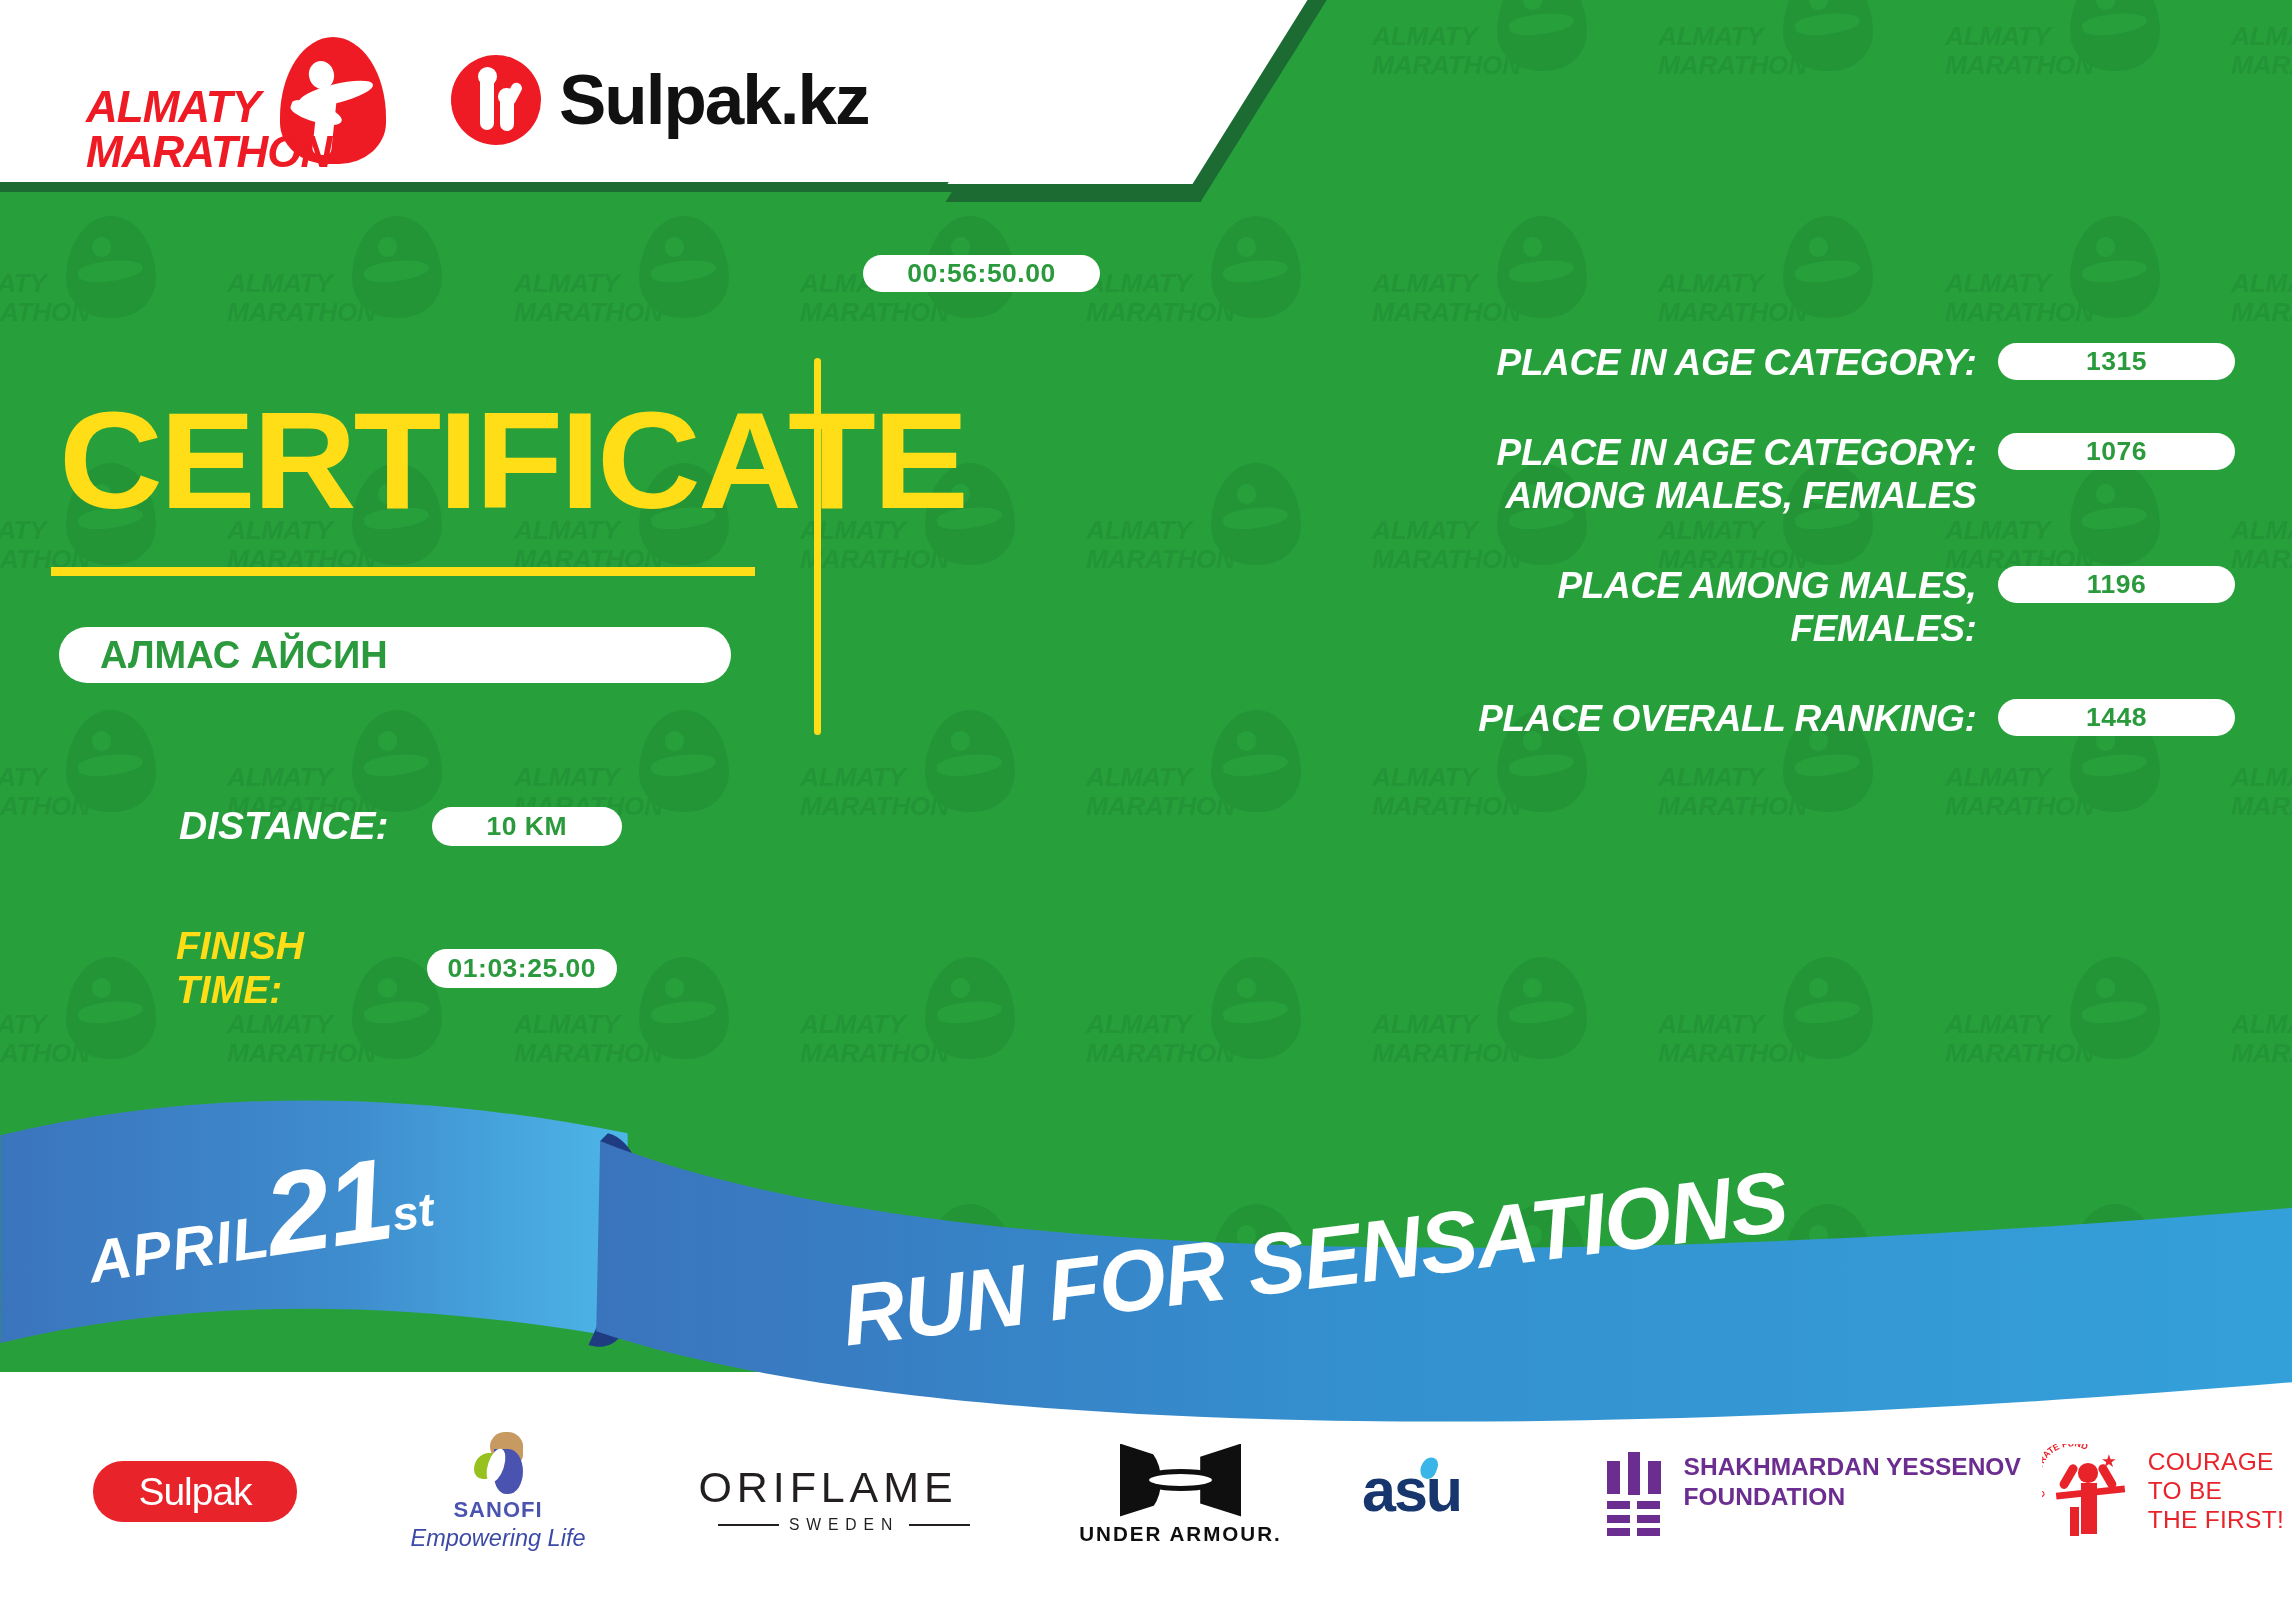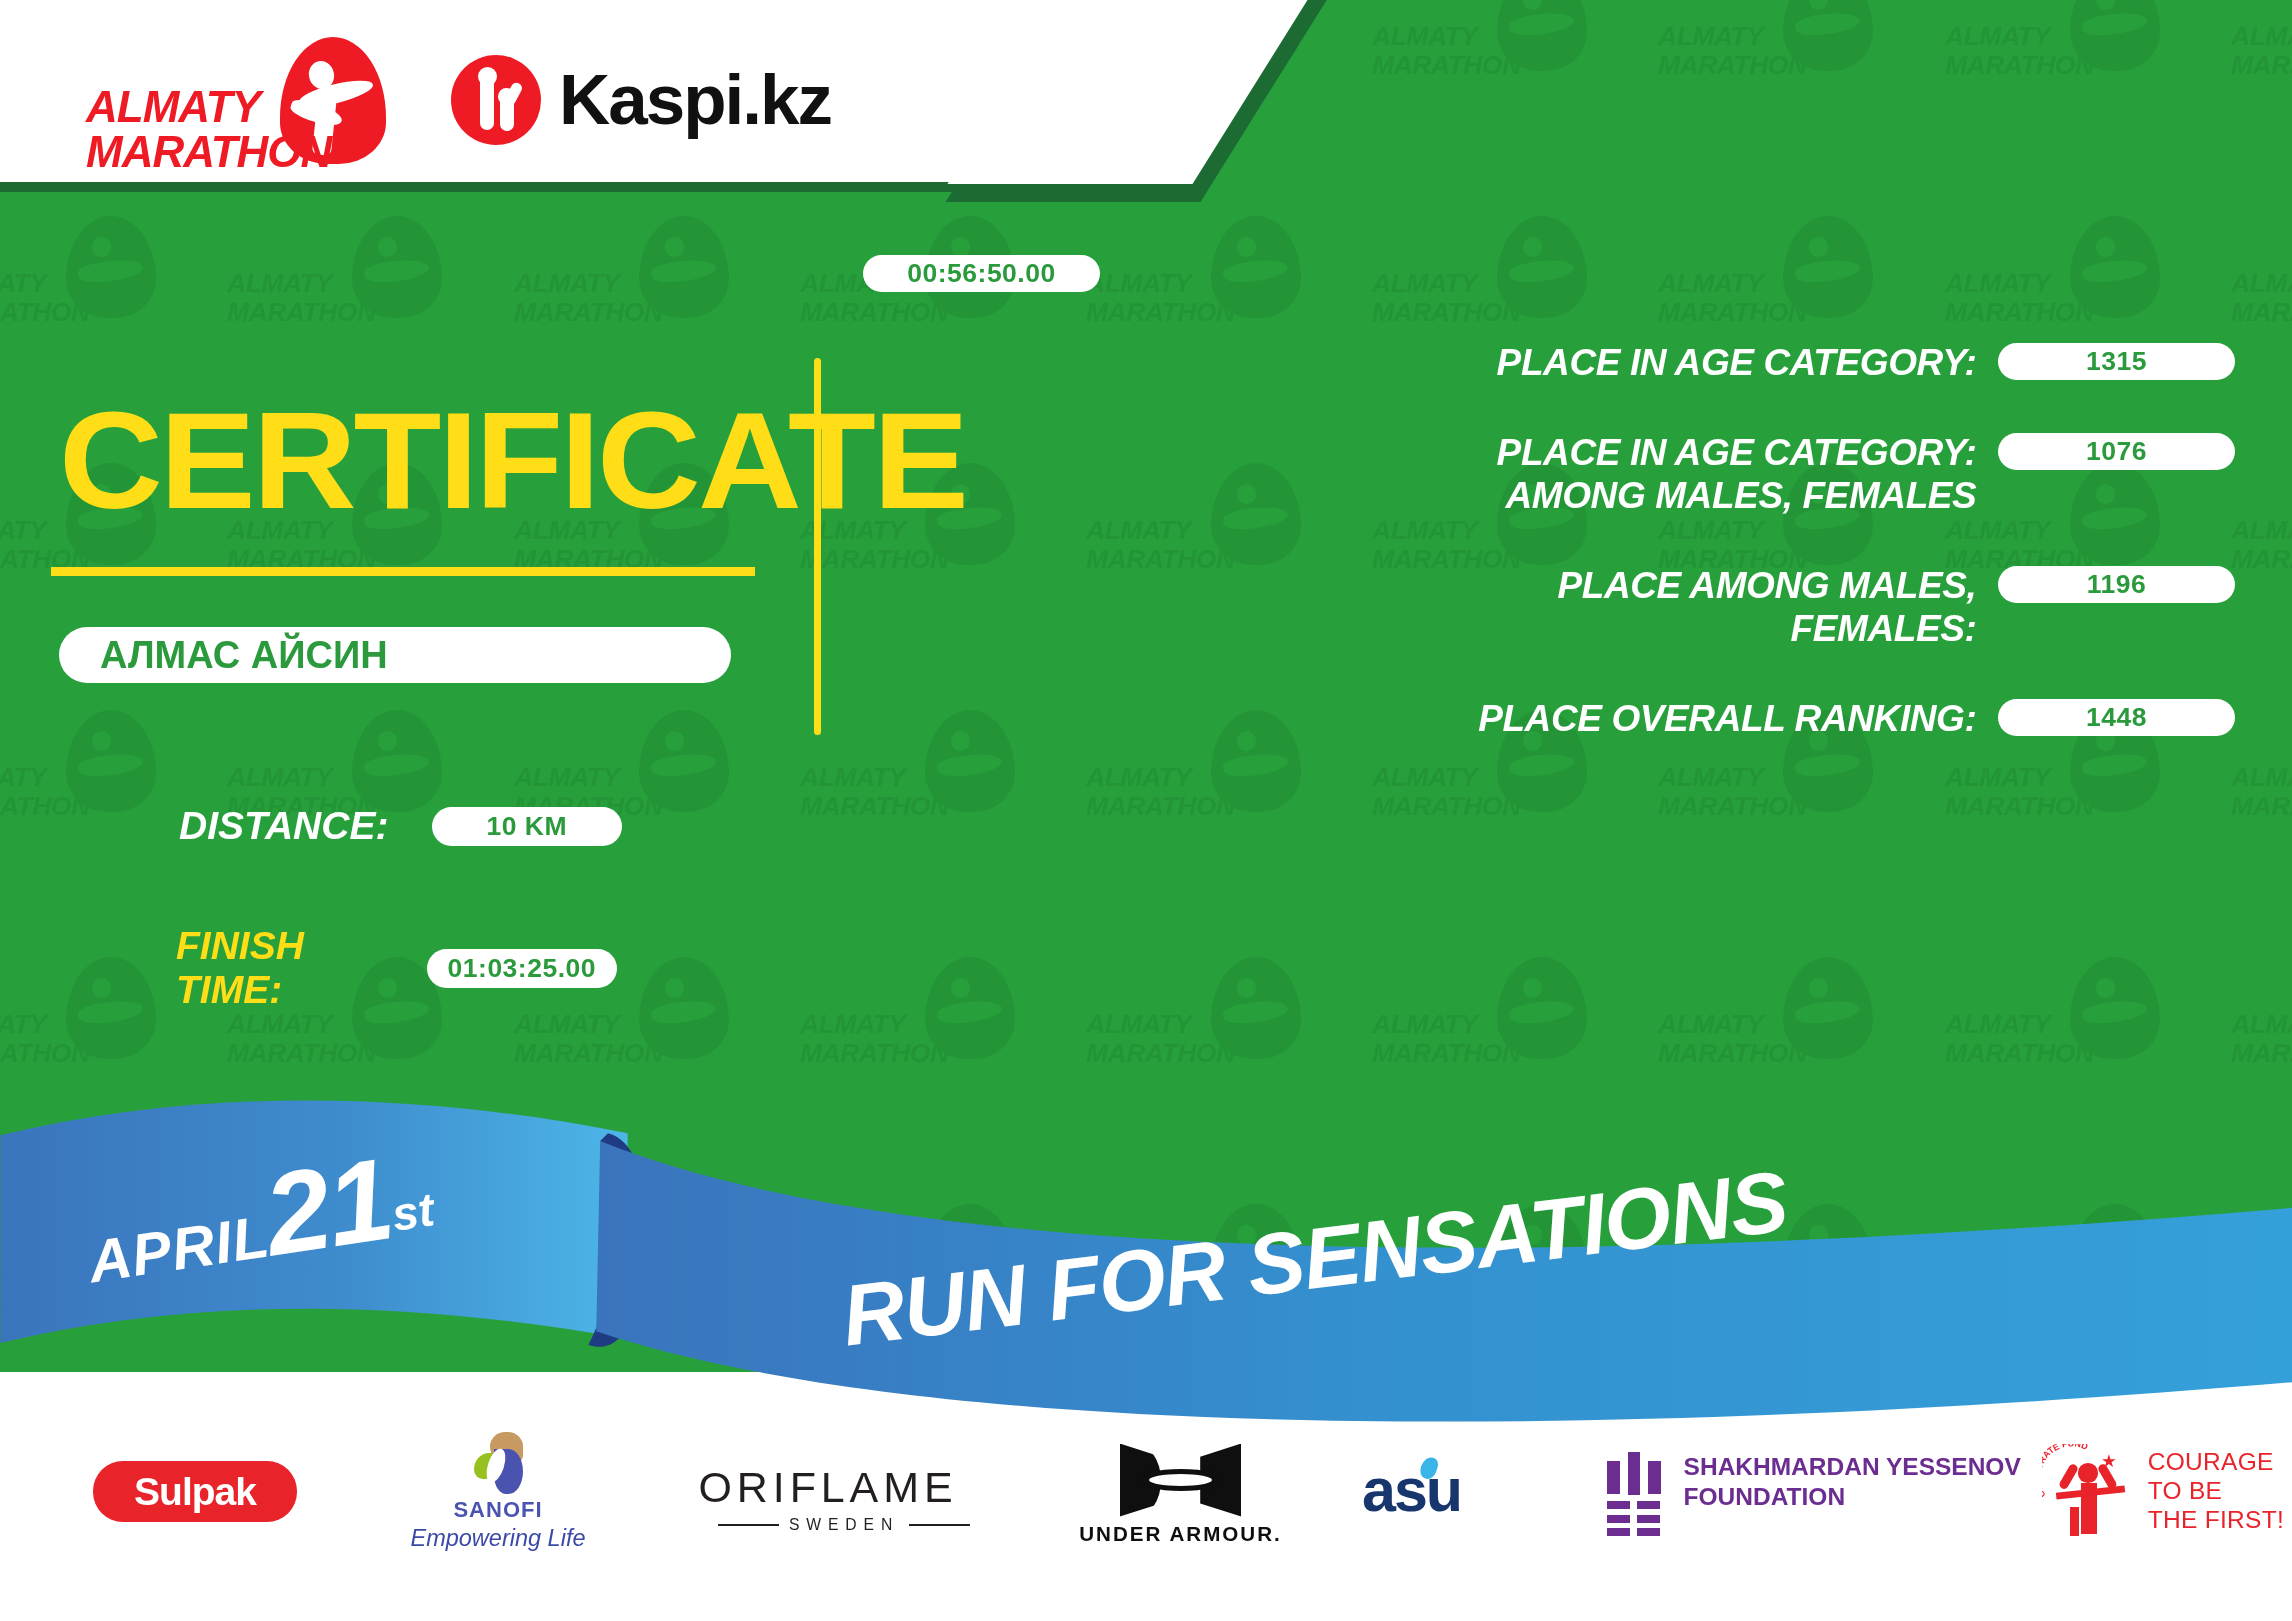--- a/index.html
+++ b/index.html
@@ -405,21 +405,21 @@
   .sp-sulpak{ left:93px; top:35px; }
   .sulpak-pill{
     width:204px; height:61px;
     background:#e8232a;
     border-radius:30px;
     display:flex; align-items:center; justify-content:center;
   }
   .sulpak-pill span{
     color:#ffffff;
     font-size:39px;
-    font-weight:bold;
+    font-weight:normal;
     letter-spacing:-1px;
   }
 
   .sp-sanofi{ left:400px; top:5.9px; width:196px; text-align:center; }
   .sanofi-mark{
     position:relative;
     width:59px; height:61px;
     margin:0 auto 3.9px;
   }
   .sanofi-mark .tan{
@@ -837,21 +837,21 @@
     <div class="am-t2">MARATHON</div>
   </div>
 
   <div class="logo-kaspi">
     <div class="k-circ"></div>
     <div class="k-p1"></div>
     <div class="k-p1h"></div>
     <div class="k-p2"></div>
     <div class="k-p2h"></div>
     <div class="k-arm"></div>
-    <div class="k-txt">Kaspi.kz</div>
+    <div class="k-txt">Sulpak.kz</div>
   </div>
 
   <div class="cert-title">CERTIFICATE</div>
   <div class="cert-rule"></div>
 
   <div class="name-pill">
     <span>АЛМАС АЙСИН</span>
   </div>
 
   <div class="lrow" id="row-distance">

